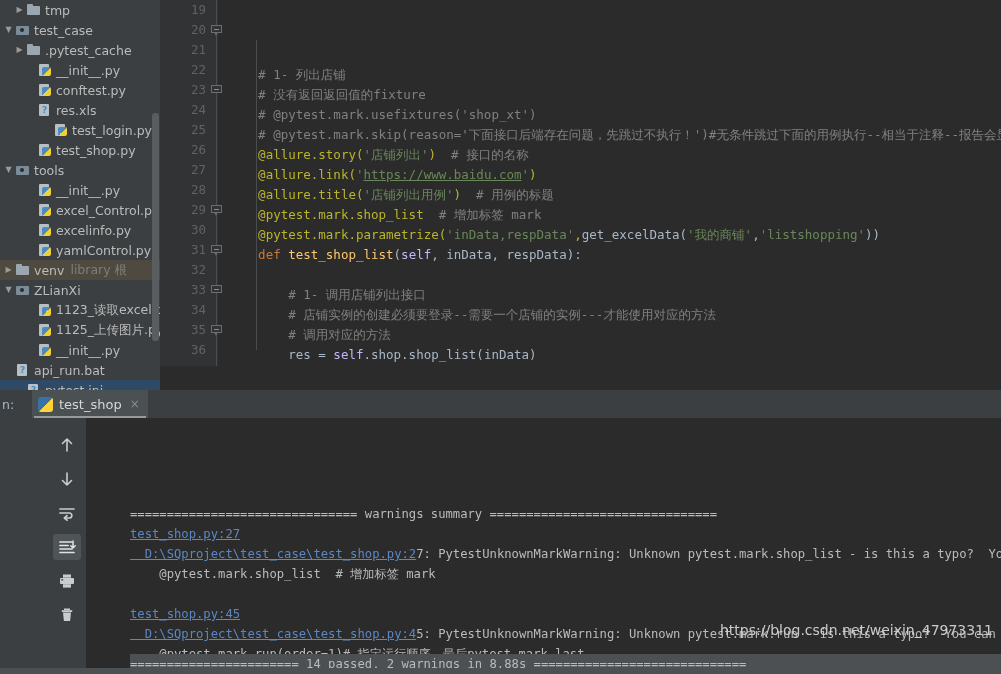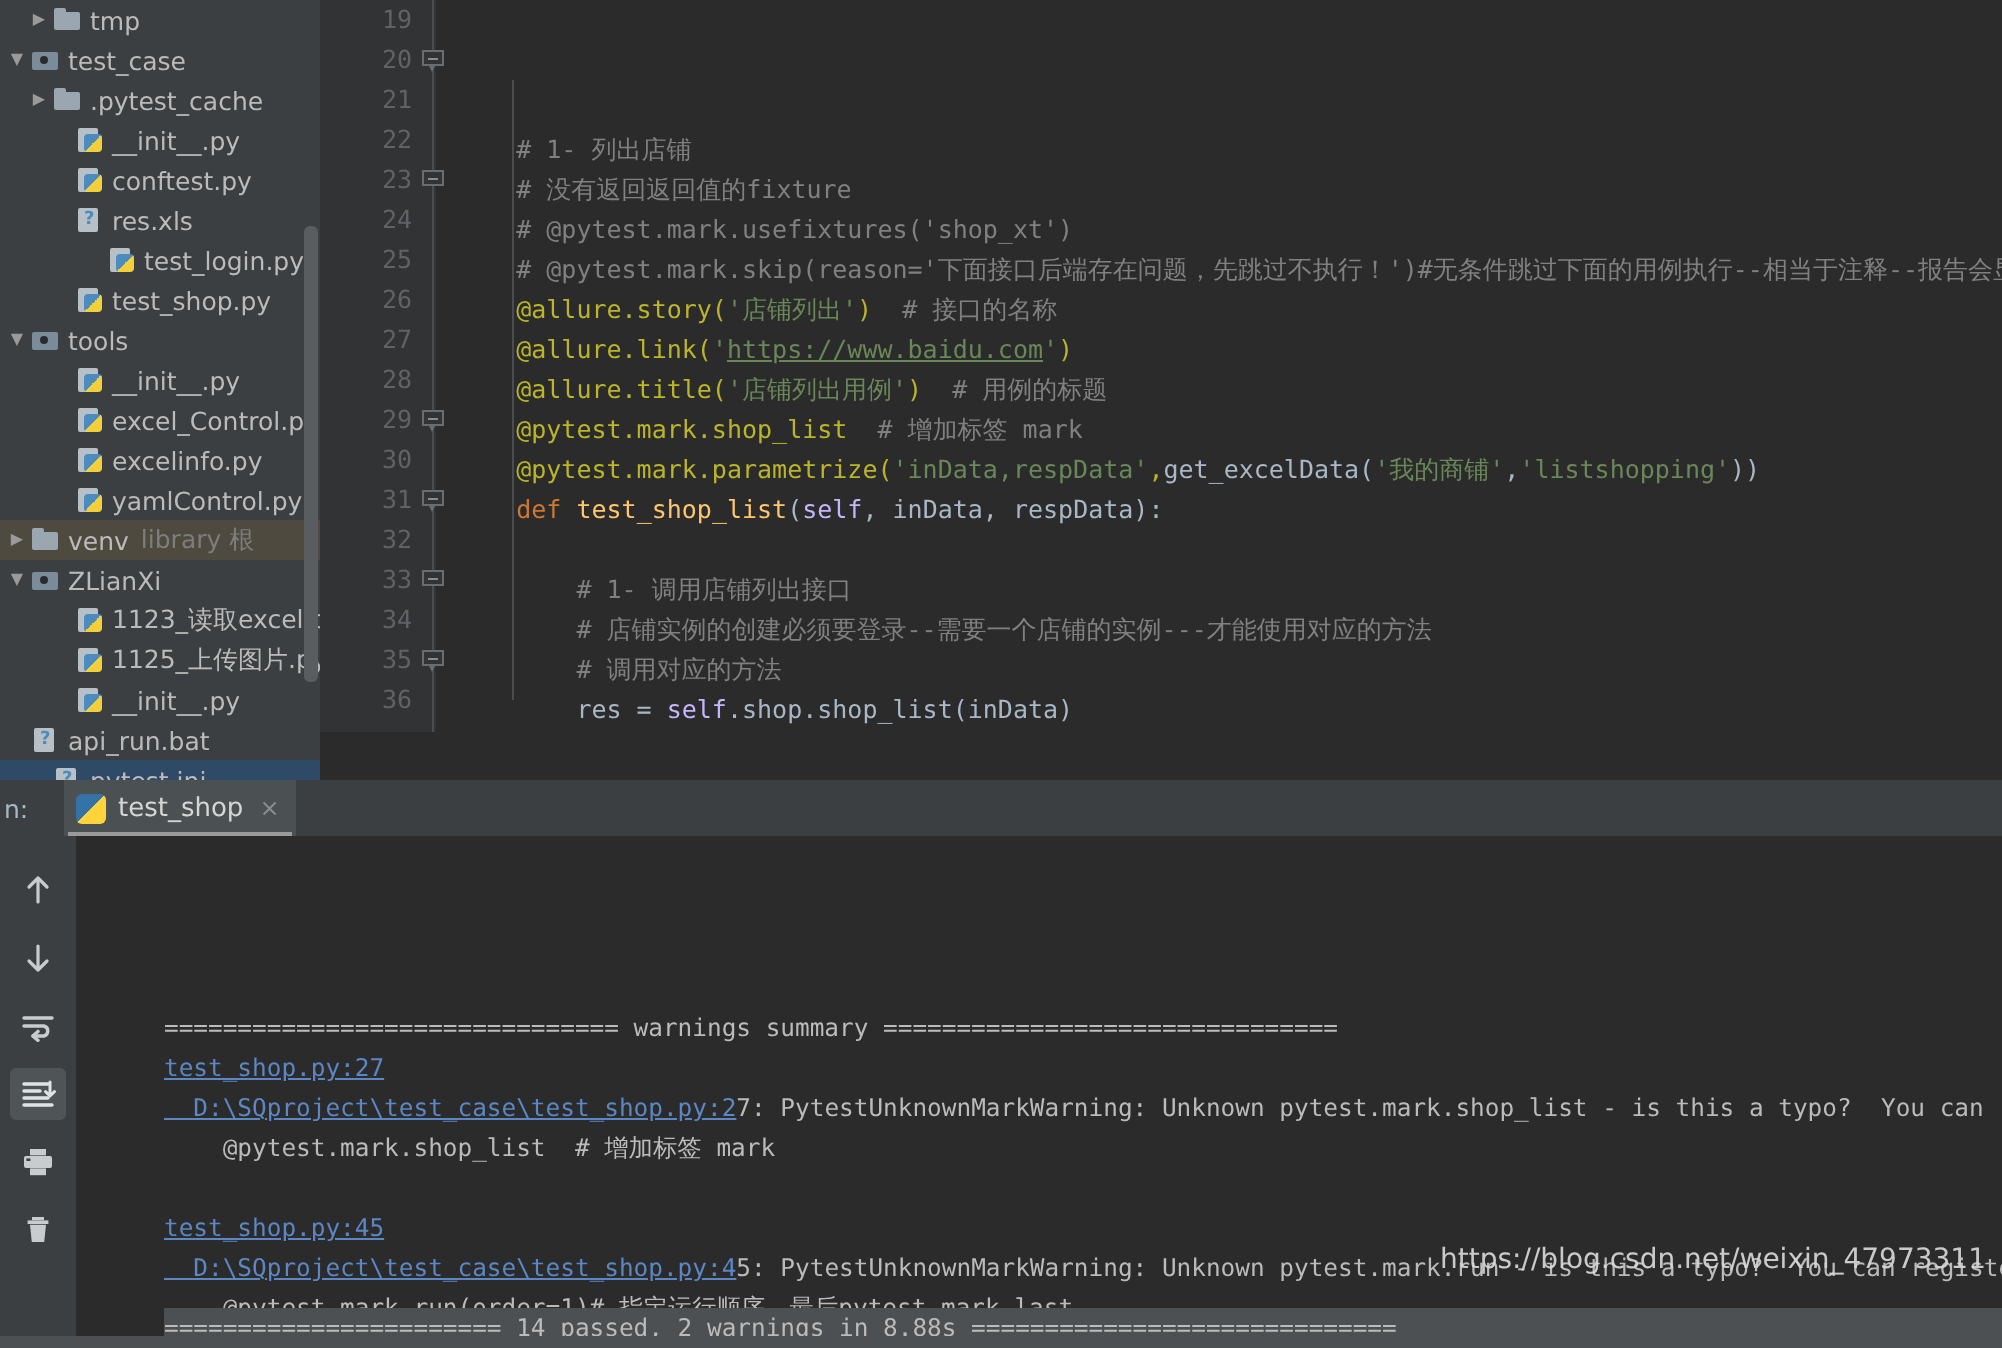--- a/index.html
+++ b/index.html
@@ -306,20 +306,21 @@
     font-size: 12px;
     color: #8a8d8f;
     line-height: 1;
   }
 
   #run-body {
     position: relative;
     height: 256px;
     display: flex;
     background: #2b2b2b;
+    margin-left: 48px;
   }
   #console-toolbar {
     width: 38px; min-width: 38px;
     height: 256px;
     background: #3c3f41;
     padding-top: 10px;
     box-sizing: border-box;
   }
   .tbtn {
     width: 38px; height: 34px;

